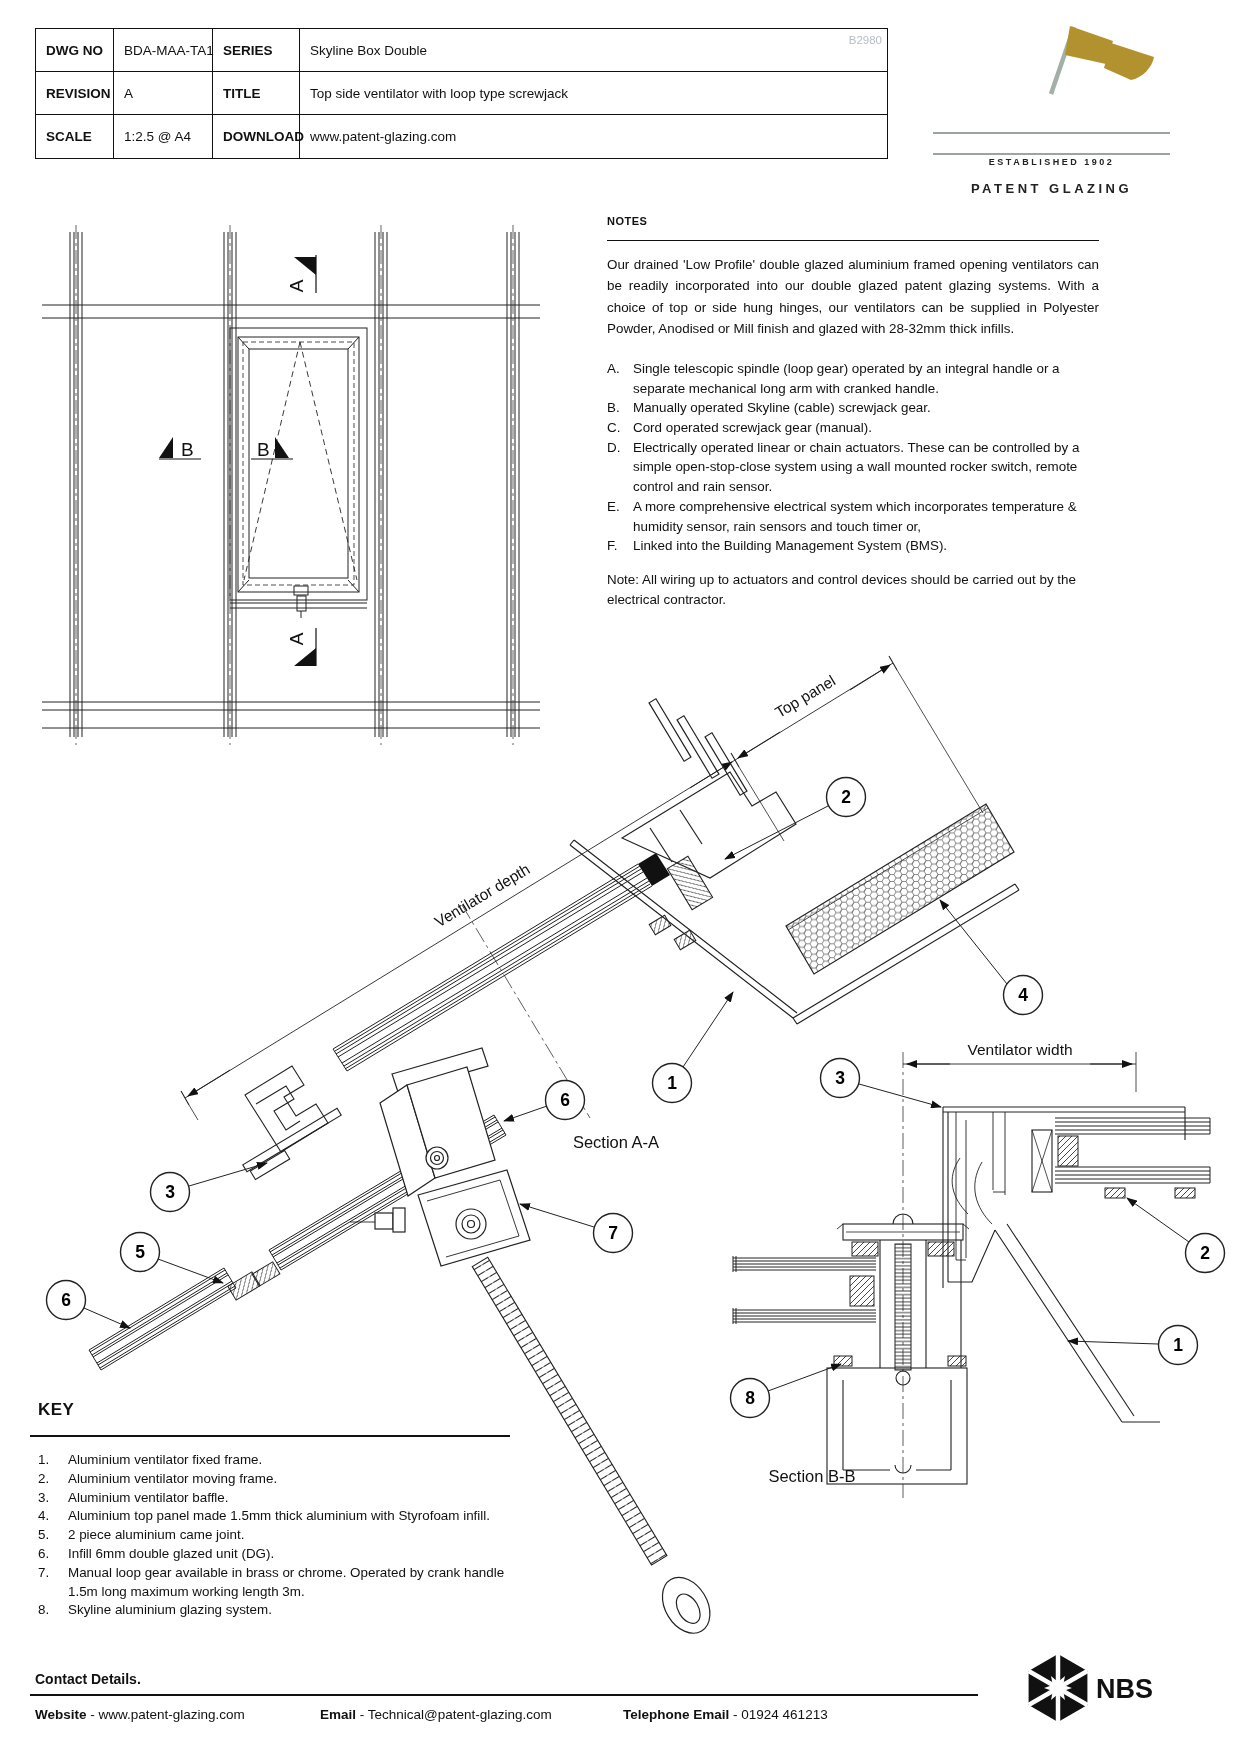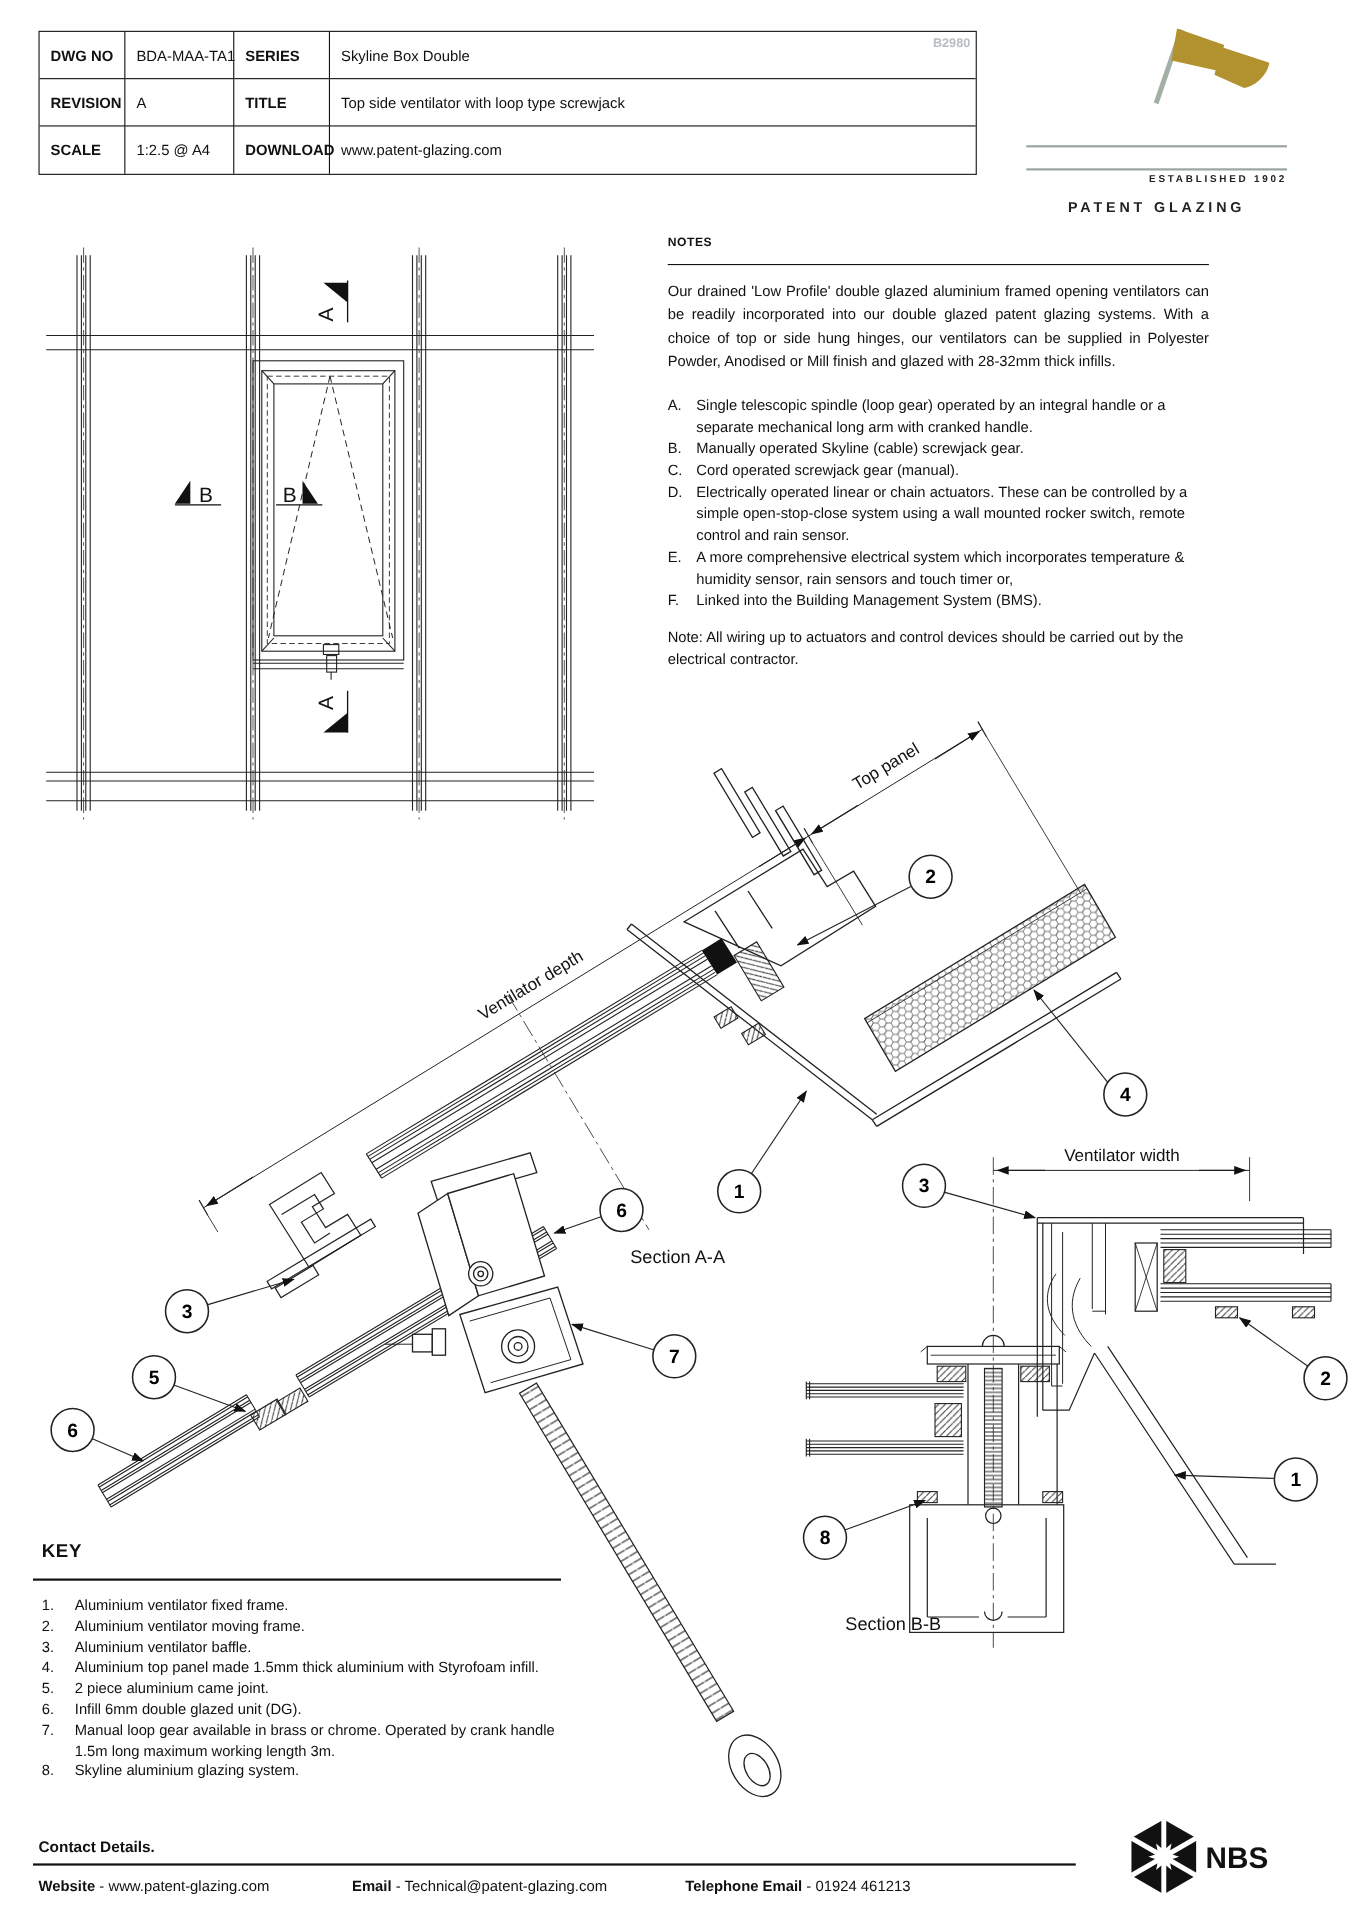--- a/index.html
+++ b/index.html
@@ -8,27 +8,27 @@
   .abs{position:absolute;}
   svg{position:absolute;overflow:visible;}
   
   .tblock{left:35px;top:28px;width:851px;border:1.6px solid #111;display:grid;
           grid-template-columns:78px 99px 87px 1fr;grid-auto-rows:43px;background:#fff;}
   .t-cell{border-right:1px solid #111;border-bottom:1px solid #111;display:flex;align-items:center;
           padding-left:10px;font-size:13.5px;white-space:nowrap;}
   .t-cell:nth-child(4n){border-right:none;position:relative;}
   .t-cell:nth-child(n+9){border-bottom:none;}
   .t-lab{font-weight:bold;}
-  .wmark{position:absolute;right:5px;top:5px;font-size:11.5px;color:#b6bdc3;font-weight:bold;}
+  .wmark{position:absolute;right:5px;top:5px;font-size:11.5px;color:#b6bdc3;font-weight:normal;}
   
   .brand{left:933px;top:74px;width:237px;text-align:center;font-family:"Liberation Serif","DejaVu Serif",serif;
          font-weight:bold;font-size:51px;letter-spacing:-1px;color:#151515;line-height:54px;}
   .lrule{width:237px;height:2px;background:#9aa5a0;left:933px;}
   .patg{left:933px;top:135px;width:237px;text-align:center;font-size:13px;font-weight:bold;letter-spacing:3.5px;color:#222;margin-top:46px;}
-  .estb{left:933px;top:157px;width:237px;text-align:right;font-size:9px;font-weight:bold;letter-spacing:2.5px;color:#222;}
+  .estb{left:933px;top:157px;width:237px;text-align:center;font-size:9px;font-weight:bold;letter-spacing:2.5px;color:#222;}
   
   .notes{left:607px;top:211px;width:492px;font-size:13.4px;line-height:21.6px;}
   .notes h3{margin:0 0 0 0;padding:0 0 7px 0;font-size:11px;letter-spacing:.5px;border-bottom:1.5px solid #111;}
   .notes p{margin:13px 0 0 0;text-align:justify;}
   .nlist{margin-top:19px;line-height:19.7px;}
   .n-item{display:flex;}
   .n-item .letter{flex:none;width:26px;}
   .n-item .ntext{flex:1;}
   .nfoot{margin-top:14px;line-height:20px;}
   

